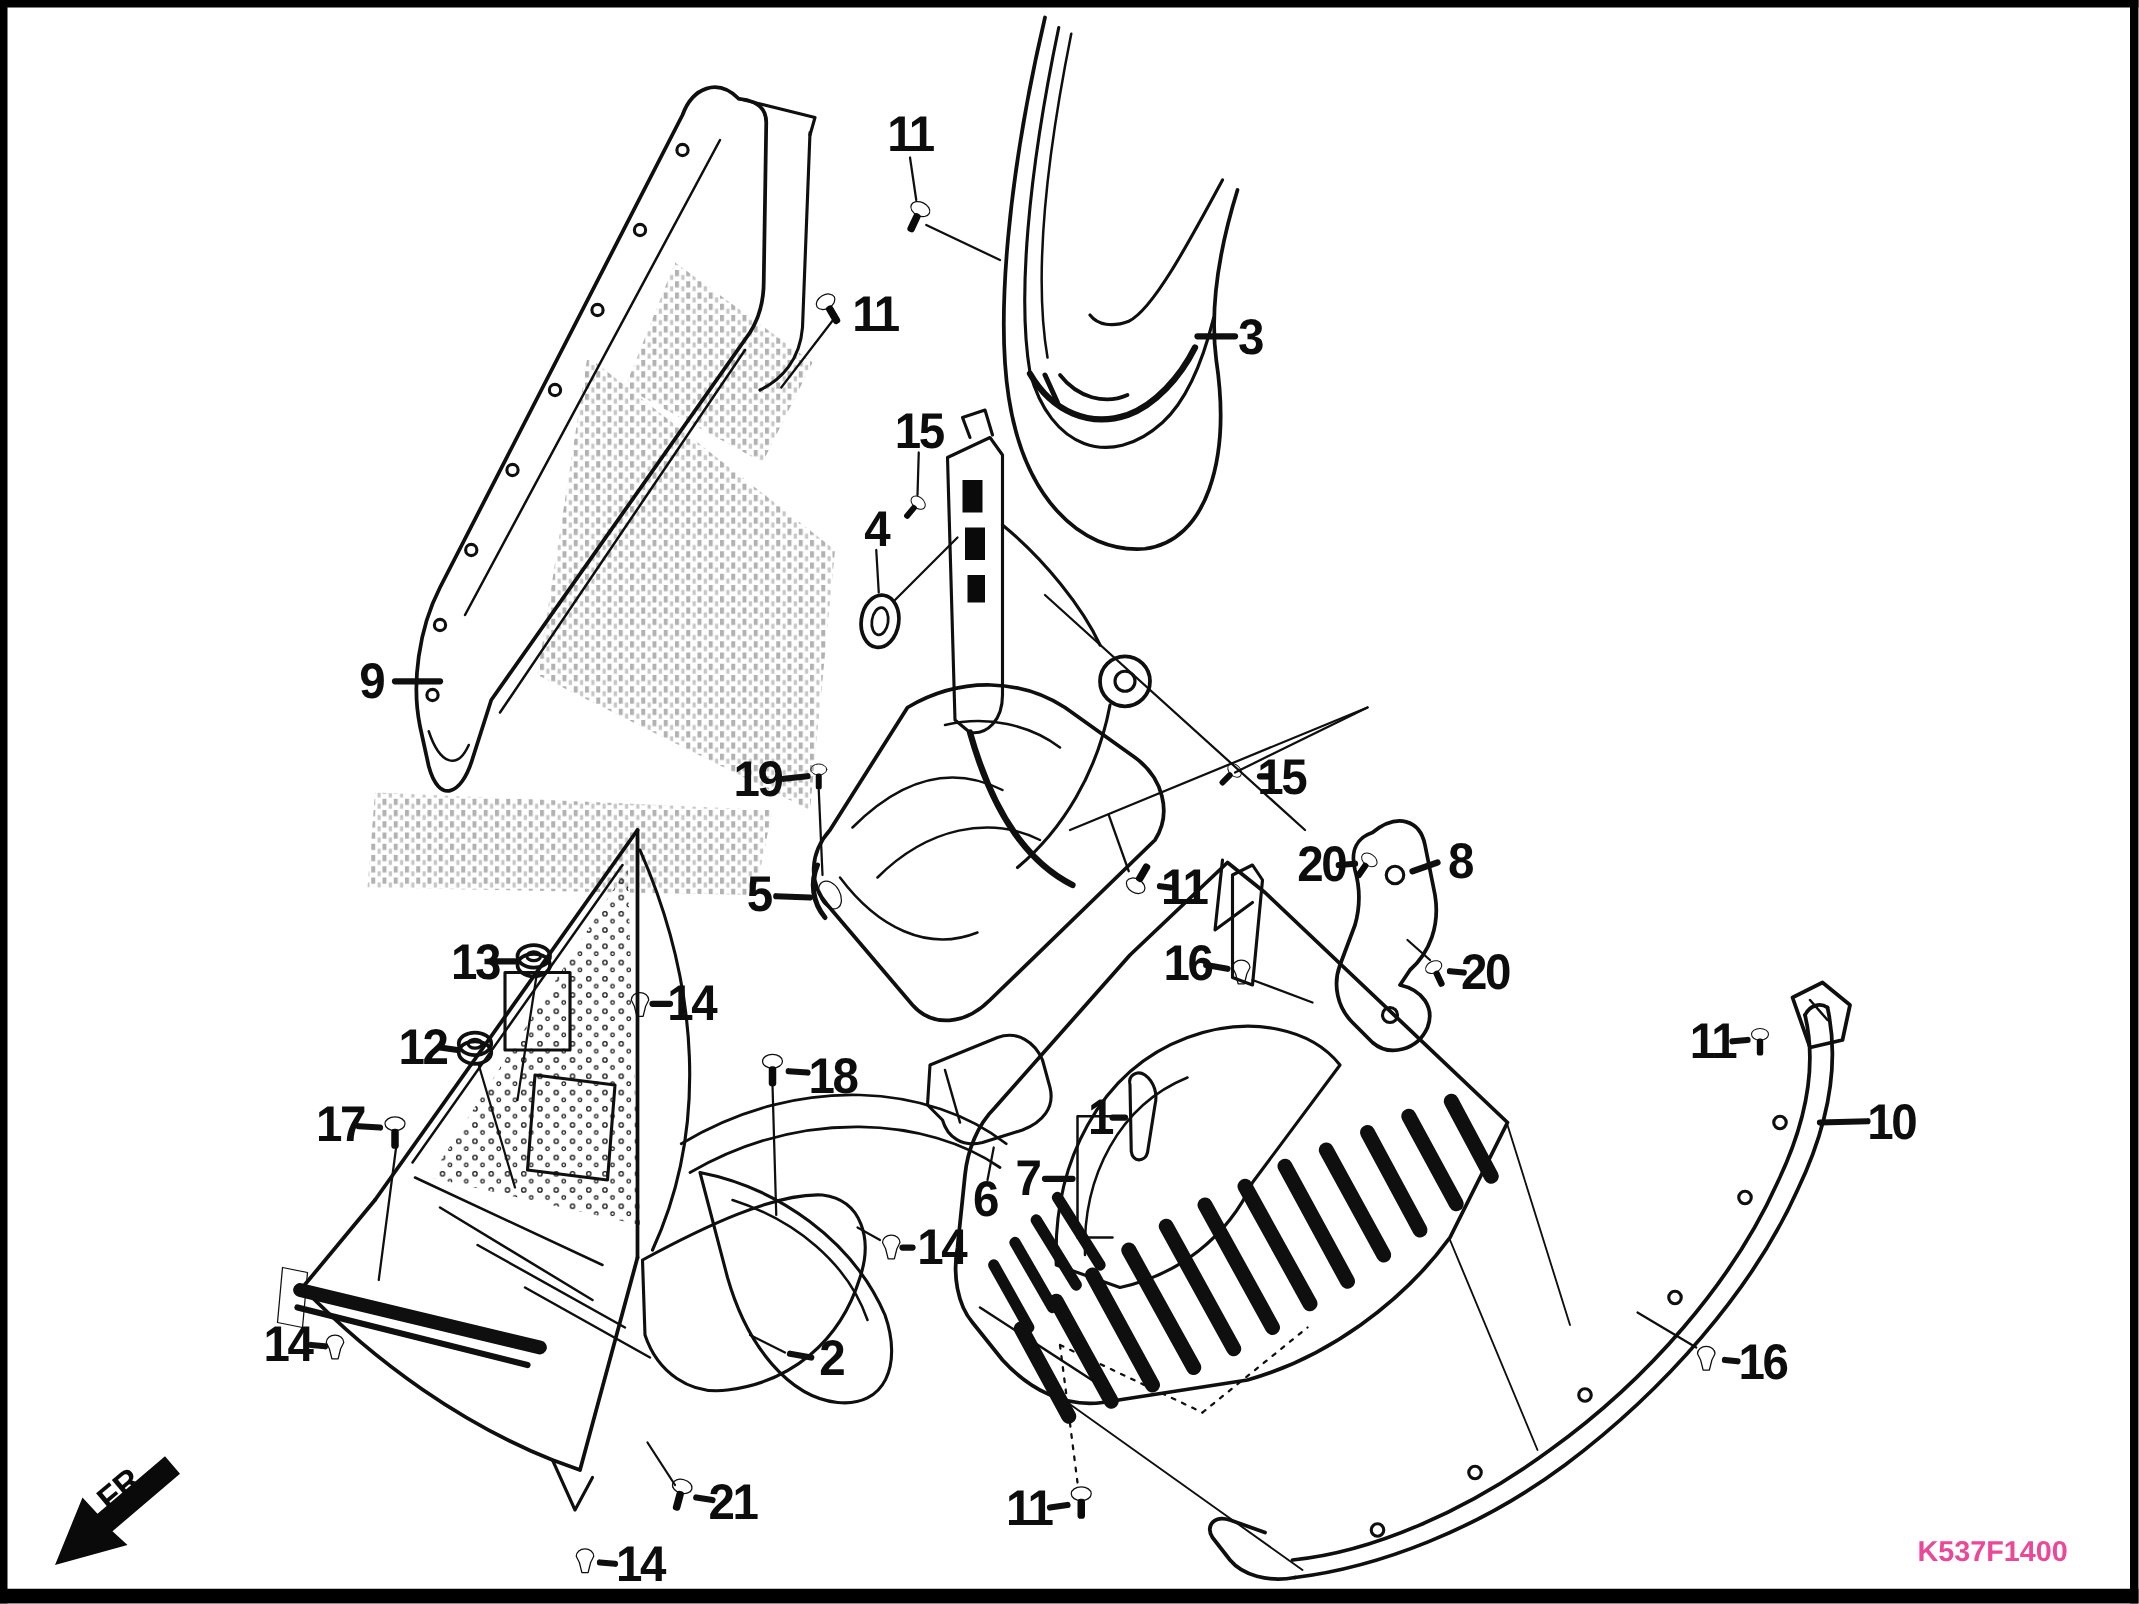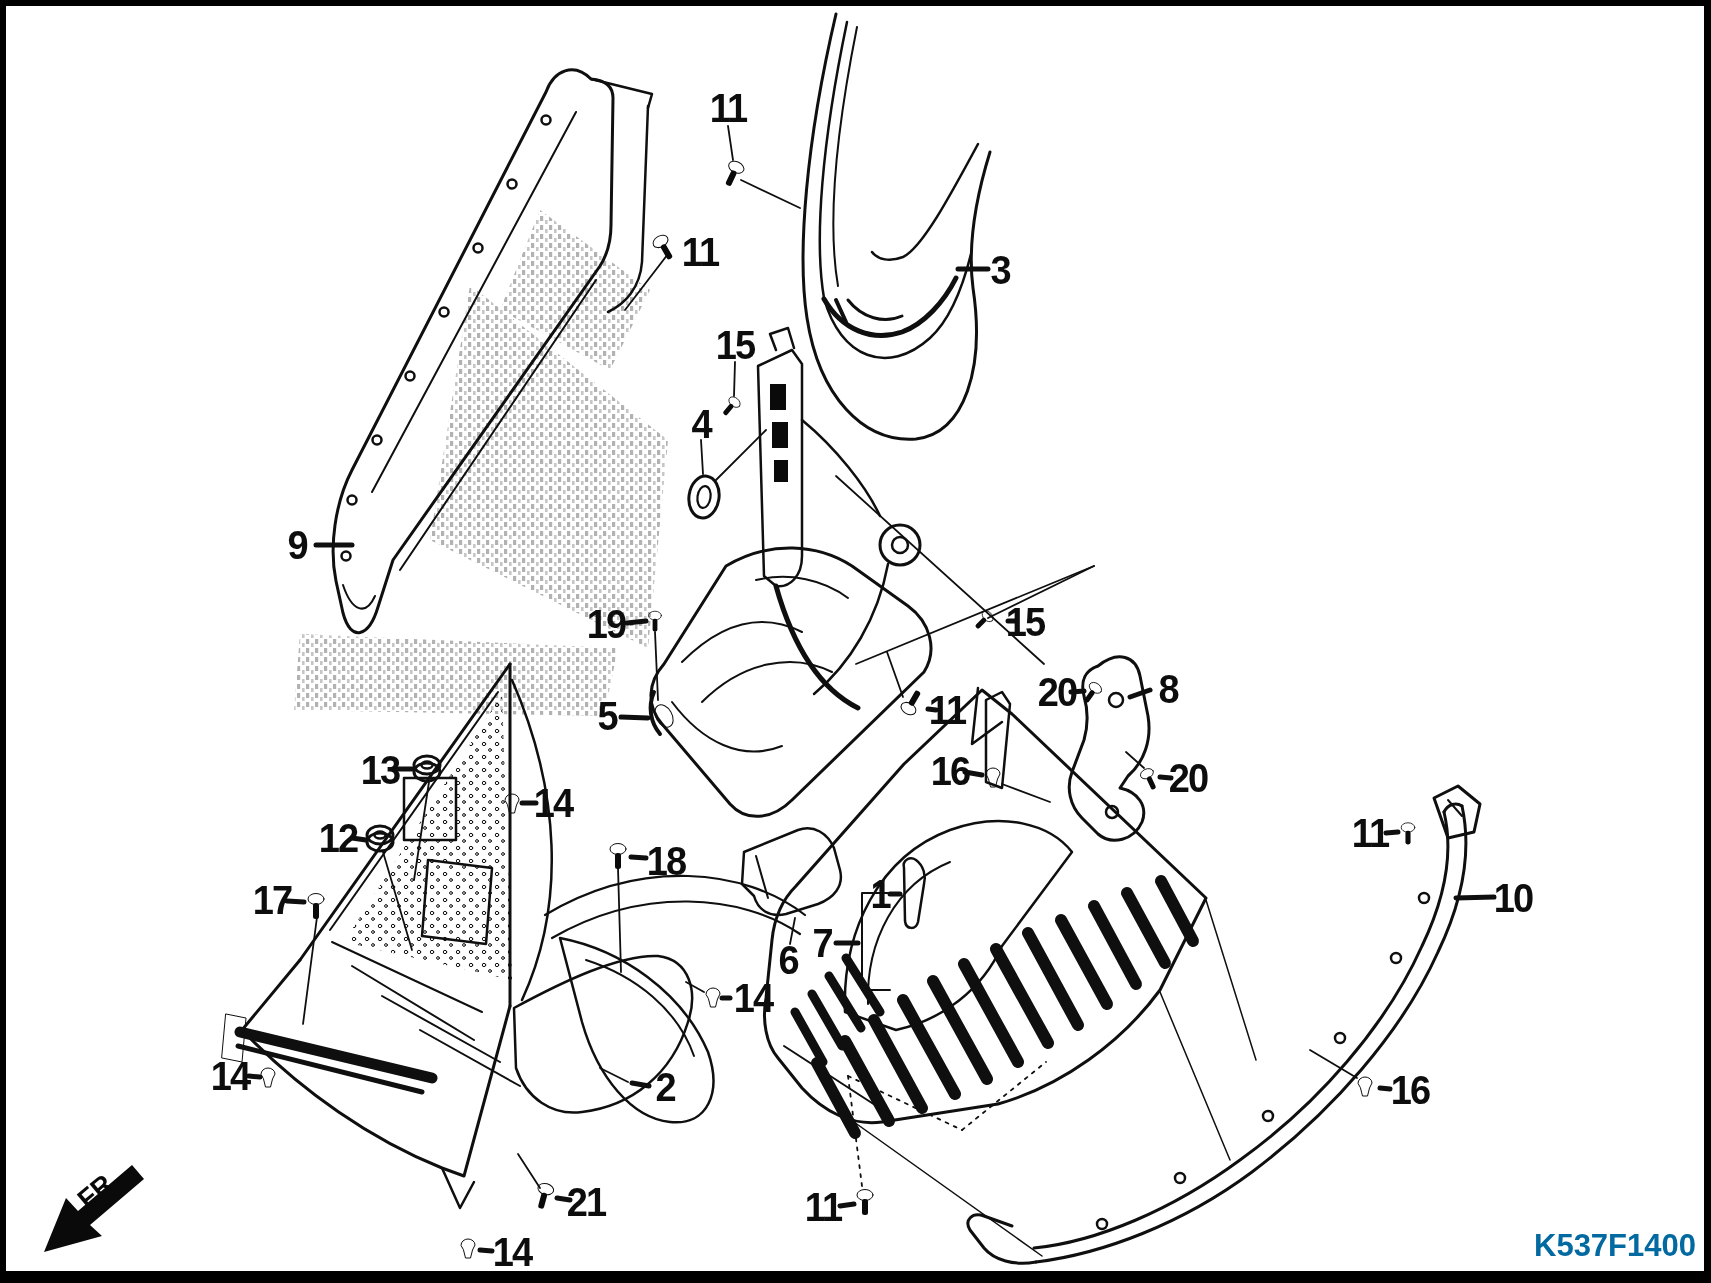--- a/index.html
+++ b/index.html
@@ -9,22 +9,22 @@
   .frame.top{left:0;top:0;width:1711px;height:6px;}
   .frame.left{left:0;top:0;width:6px;height:1283px;}
   .frame.right{left:1704px;top:0;width:7px;height:1283px;}
   .frame.bottom{left:0;top:1271px;width:1711px;height:12px;}
   svg.art{position:absolute;left:0;top:0;}
   svg.art path,svg.art line,svg.art polyline,svg.art circle,svg.art ellipse{
       stroke:#0f0f0f;fill:none;stroke-linecap:round;stroke-linejoin:round;}
   .co{position:absolute;transform:translate(-50%,-50%) scaleX(.95);
       font-weight:700;font-size:40px;line-height:1;color:#0d0d0d;letter-spacing:-2px;
       white-space:nowrap;user-select:none;}
-  .code{position:absolute;left:1534px;top:1228px;font-weight:700;font-size:31px;
-        color:#0369a1;letter-spacing:0px;}
+  .code{position:absolute;left:1534px;top:1228px;font-weight:700;font-size:23px;
+        color:#ec4899;letter-spacing:0px;}
 </style>
 </head>
 <body>
 
 <div class="stage">
 
   <svg class="art" width="1711" height="1283" viewBox="0 0 1711 1283">
     <defs>
       <pattern id="dots" width="13" height="13" patternUnits="userSpaceOnUse">
         <circle cx="3" cy="3" r="1.7" fill="#1c1c1c" stroke="none"></circle>

